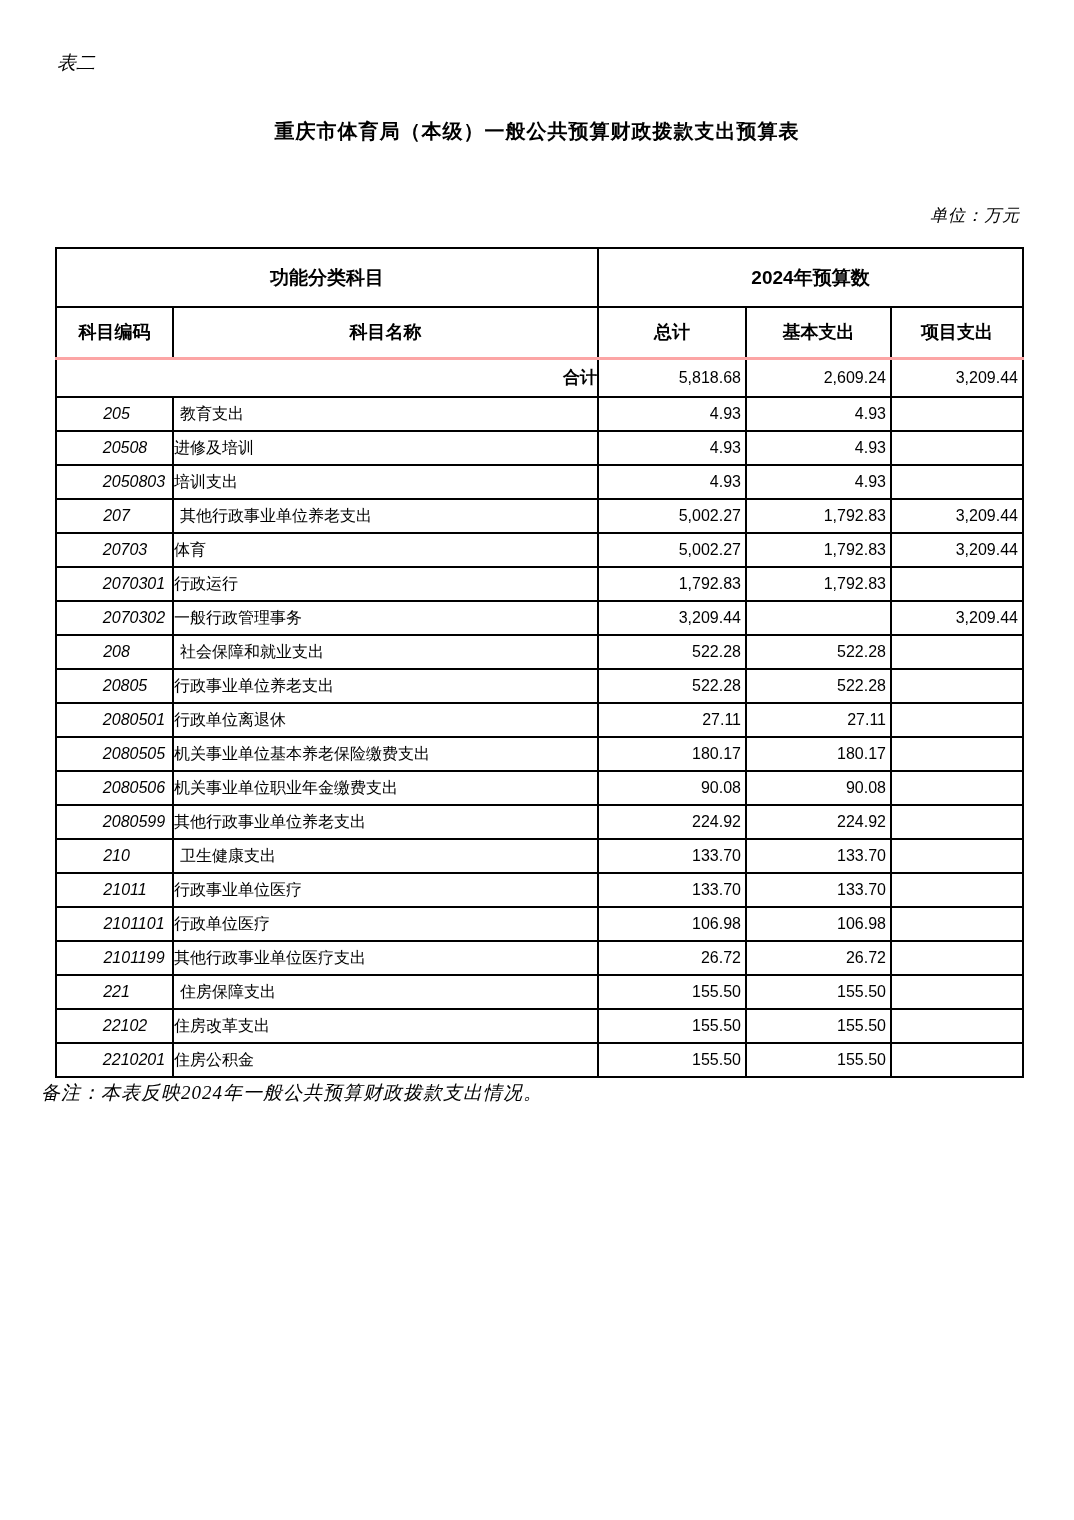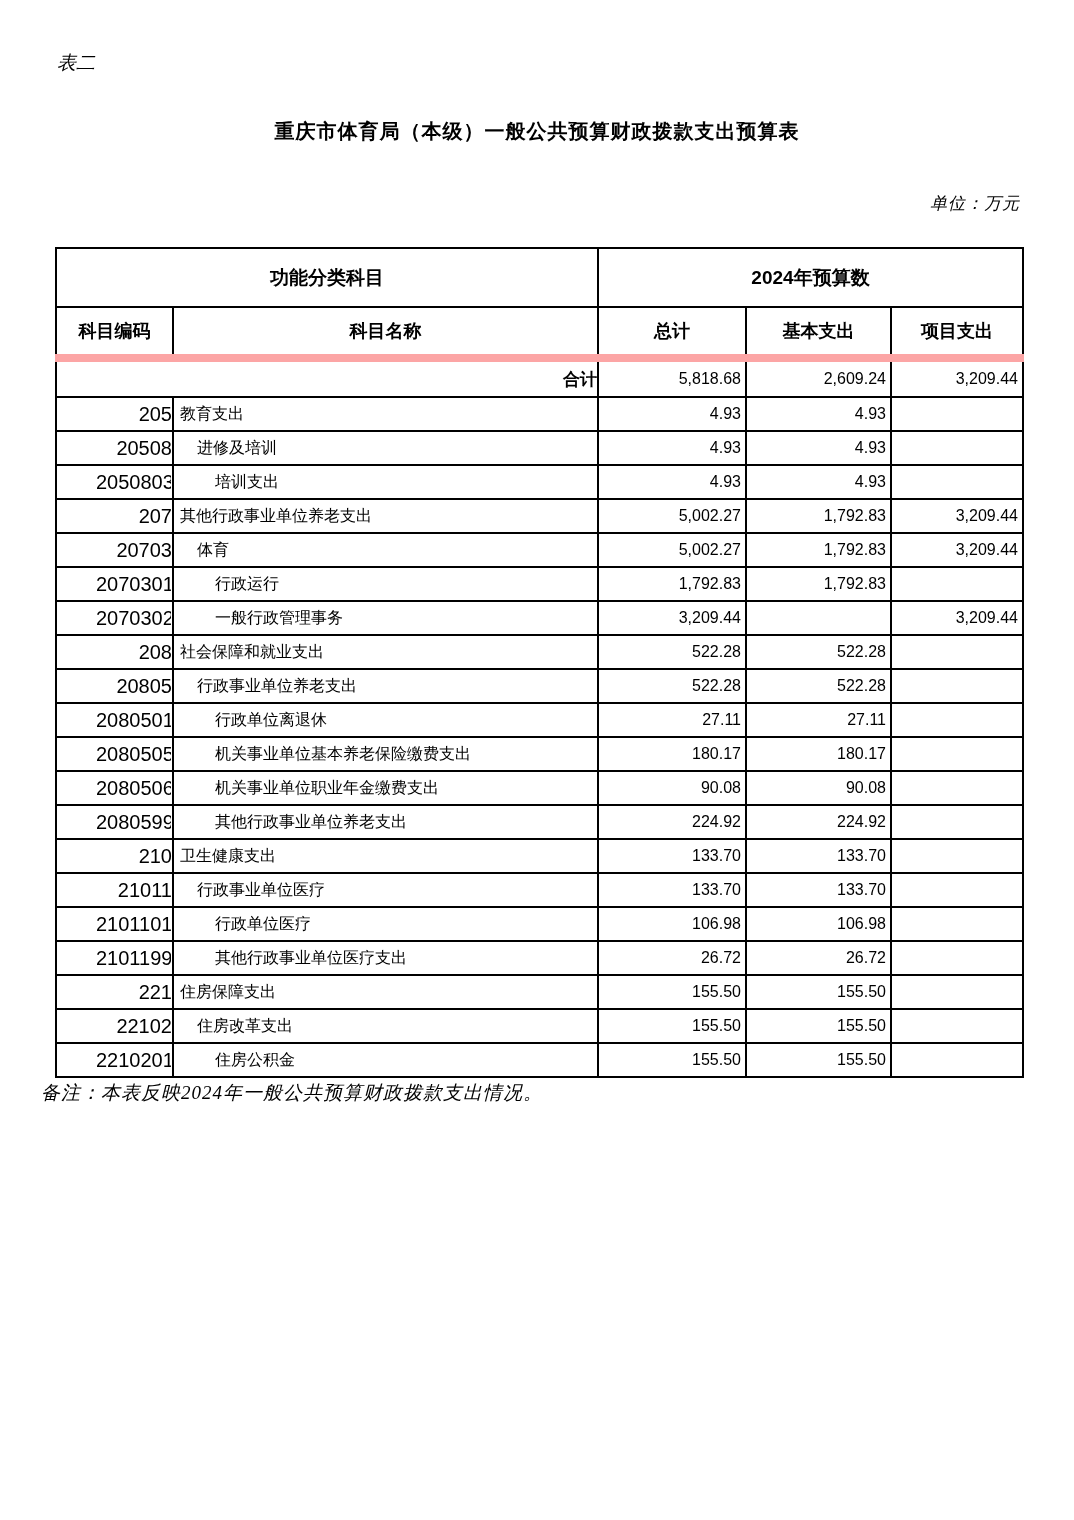--- a/index.html
+++ b/index.html
@@ -27,21 +27,21 @@
     top: 118px;
     width: 100%;
     text-align: center;
     font-size: 20px;
     font-weight: bold;
     letter-spacing: 1px;
     font-family: "Liberation Serif", serif;
   }
   .unit-line {
     position: absolute;
-    top: 192px;
+    top: 204px;
     right: 54px;
     font-size: 17px;
     font-style: italic;
     letter-spacing: 1px;
   }
   table.budget-table {
     position: absolute;
     left: 55px;
     top: 247px;
     width: 967px;
@@ -55,51 +55,52 @@
     white-space: nowrap;
     padding: 0;
   }
   .budget-table th {
     font-family: "Liberation Sans", sans-serif;
     font-weight: bold;
     font-size: 18px;
     text-align: center;
   }
   tr.header-group th { height: 59px; font-size: 19px; }
-  tr.header-cols  th { height: 51px; border-bottom: 8px solid #fca5a5; }
+  tr.header-cols  th { height: 51px; border-bottom: 3px solid #fca5a5; }
   tr.total-row td { height: 39px; }
   td.total-label {
     text-align: right;
     font-weight: bold;
     font-size: 17px;
     font-family: "Liberation Serif", serif;
   }
   tr.data-row td { height: 34px; }
   td.code {
     font-family: "Liberation Sans", sans-serif;
-    font-size: 20px;
-    text-align: right;
+    font-size: 16px;
+    text-align: center;
+    font-style: italic;
   }
   td.name {
     font-family: "Liberation Serif", serif;
     font-size: 16px;
     text-align: left;
   }
   td.num {
     font-family: "Liberation Sans", sans-serif;
     font-size: 16px;
     text-align: right;
     padding-right: 4px;
   }
   td.code.lv1 { padding-left: 4px; }
   td.code.lv2 { padding-left: 21px; }
   td.code.lv3 { padding-left: 39px; border-radius: 11px; }
   td.name.lv1 { padding-left: 6px; }
-  td.name.lv2 { padding-left: 23px; }
-  td.name.lv3 { padding-left: 41px; }
+  td.name.lv2 { }
+  td.name.lv3 { }
   .note-line {
     position: absolute;
     left: 41px;
     top: 1080px;
     font-size: 19px;
     font-style: italic;
     letter-spacing: 1px;
   }
 </style>
 </head>

